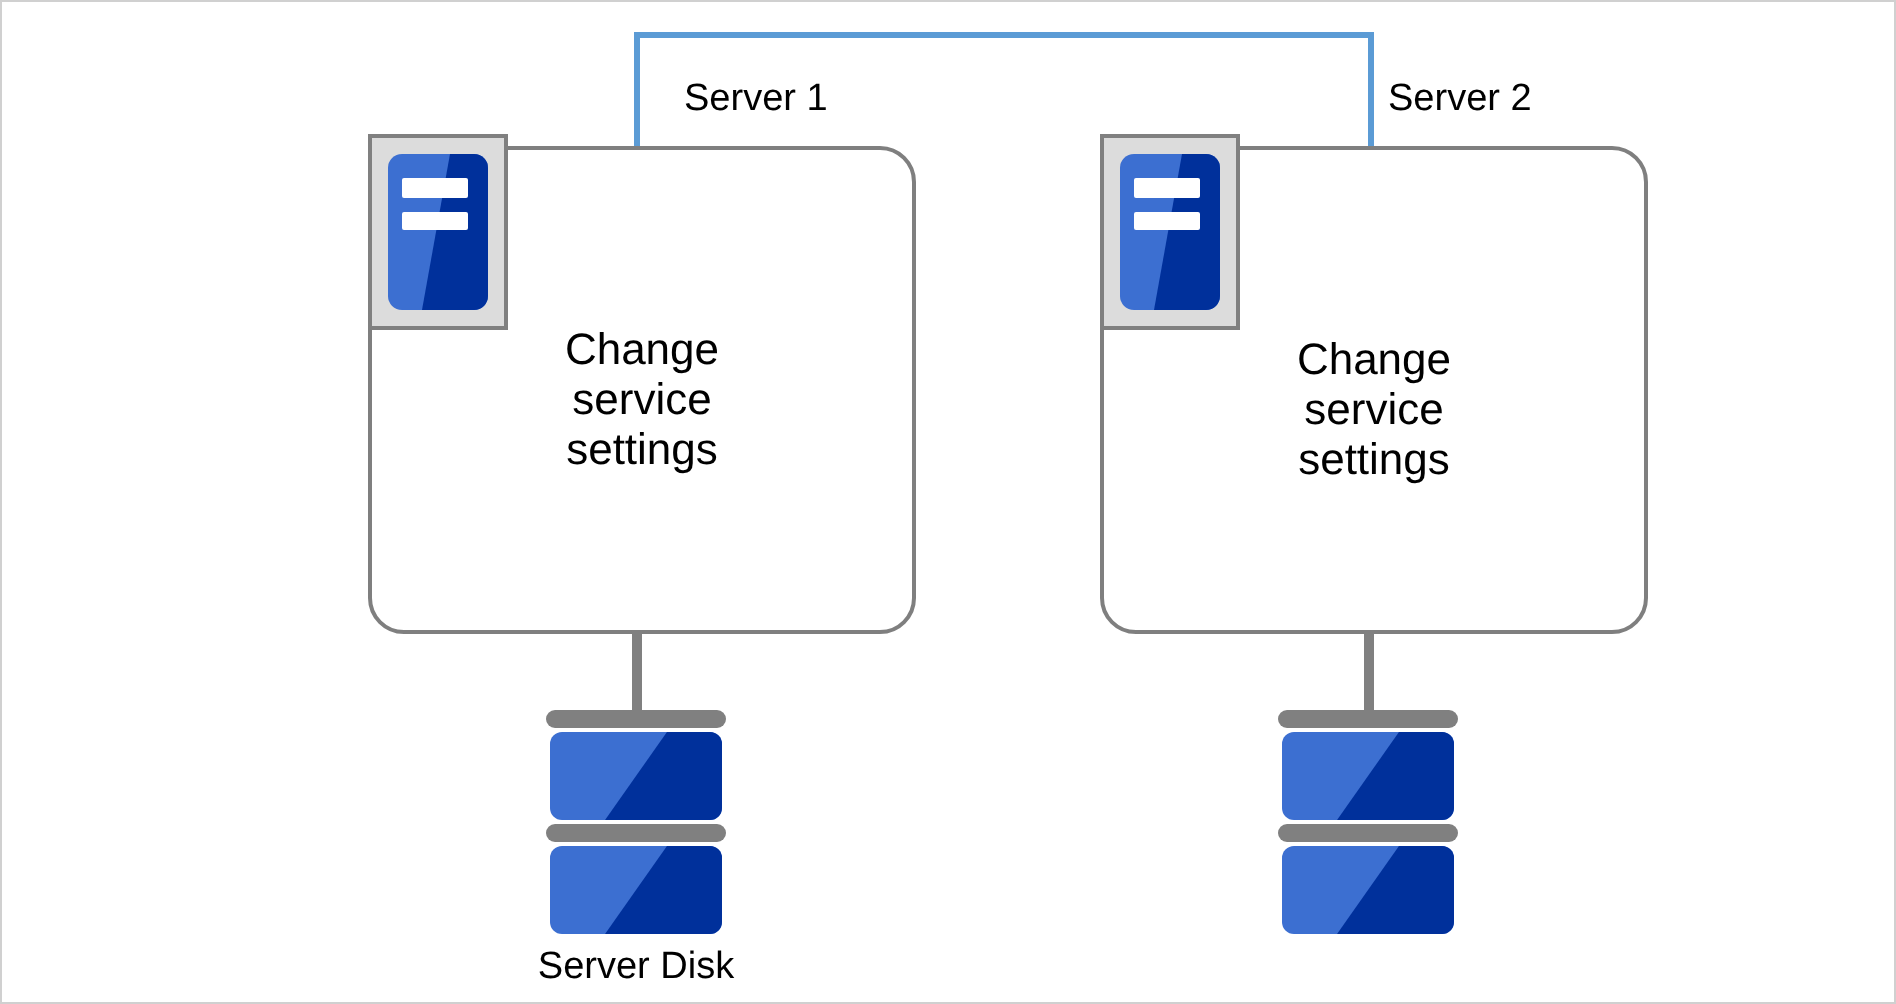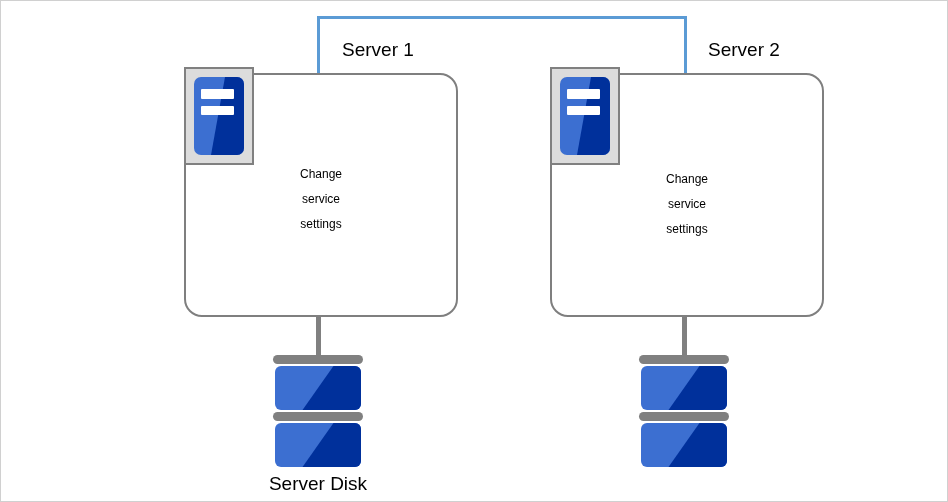--- a/index.html
+++ b/index.html
@@ -51,21 +51,21 @@
     top: -34px;
     font-size: 19px;
     color: #000000;
     white-space: nowrap;
     line-height: 22px;
   }
   .server-text {
     position: absolute;
     width: 100%;
     text-align: center;
-    font-size: 12px;
+    font-size: 22px;
     line-height: 25px;
     color: #000000;
   }
 
   
   .server-icon {
     position: absolute;
     left: 0px;
     top: -6px;
     width: 70px;
@@ -189,21 +189,21 @@
   <div class="disk-group" style="left:272px; top:354px; height:110px;">
     <div class="disk-bar" style="top:0px;"></div>
     <div class="disk-platter" style="top:11px;"></div>
     <div class="disk-bar" style="top:57px;"></div>
     <div class="disk-platter" style="top:68px;"></div>
     <div class="disk-caption" style="top:118px;">Server Disk</div>
   </div>
 
   <div class="server-node" style="left:549px; top:72px;">
     <div class="server-box"></div>
-    <div class="server-label" style="left:158px;">Server 2</div>
+    <div class="server-label" style="left:144px;">Server 2</div>
     <div class="server-icon">
       <div class="chassis">
         <div class="slot s1"></div>
         <div class="slot s2"></div>
       </div>
     </div>
     <div class="server-text" style="top:94px; left:42px; width:190px;">
       <div>Change</div>
       <div>service</div>
       <div>settings</div>

